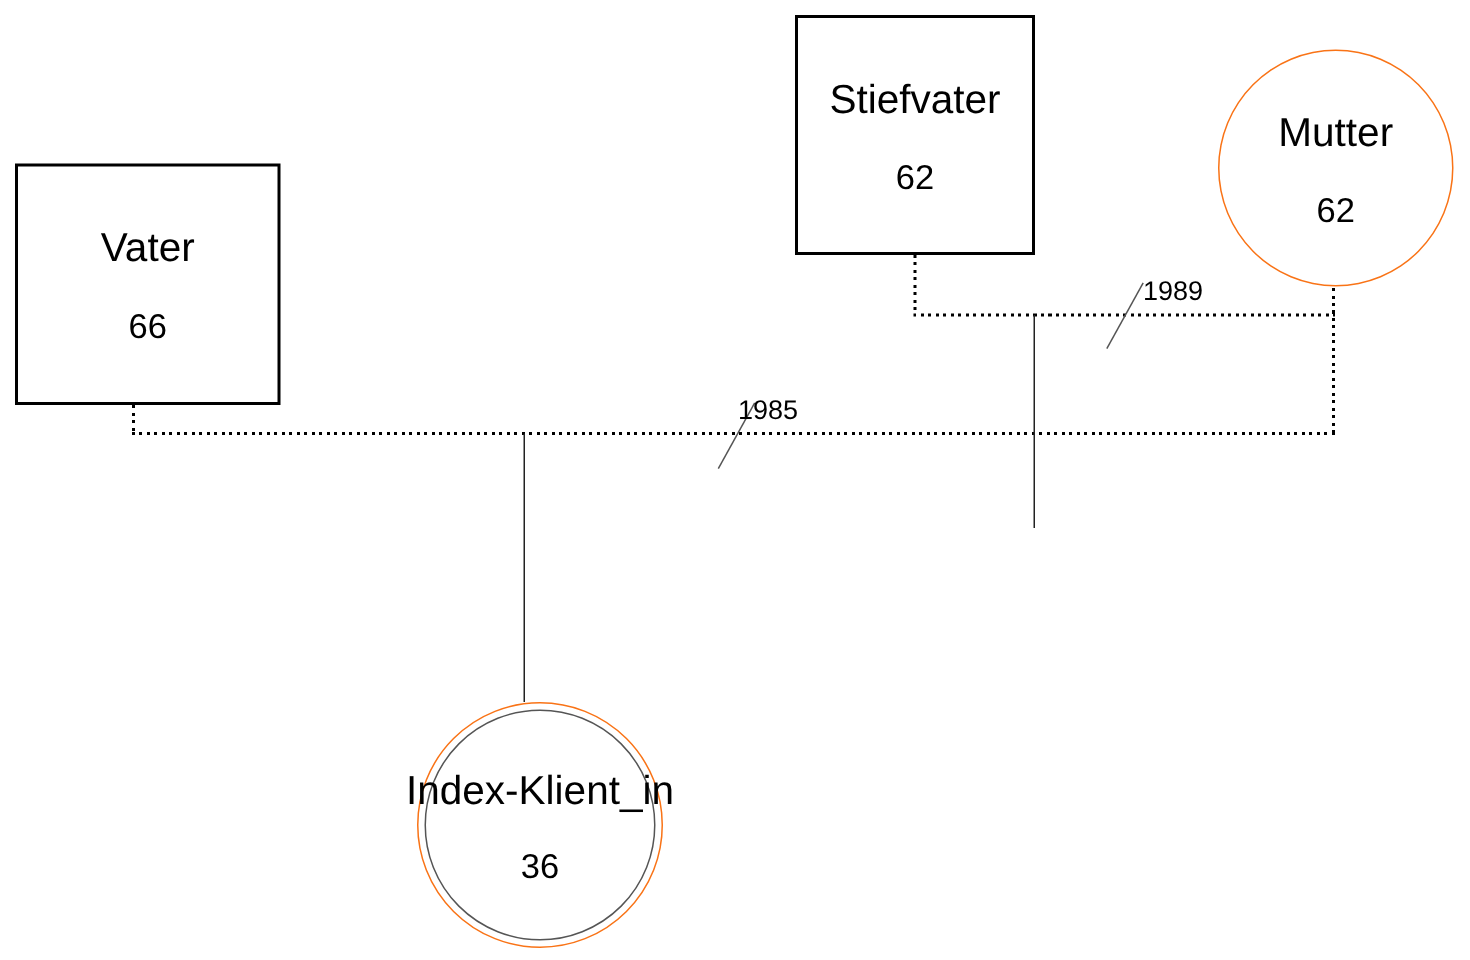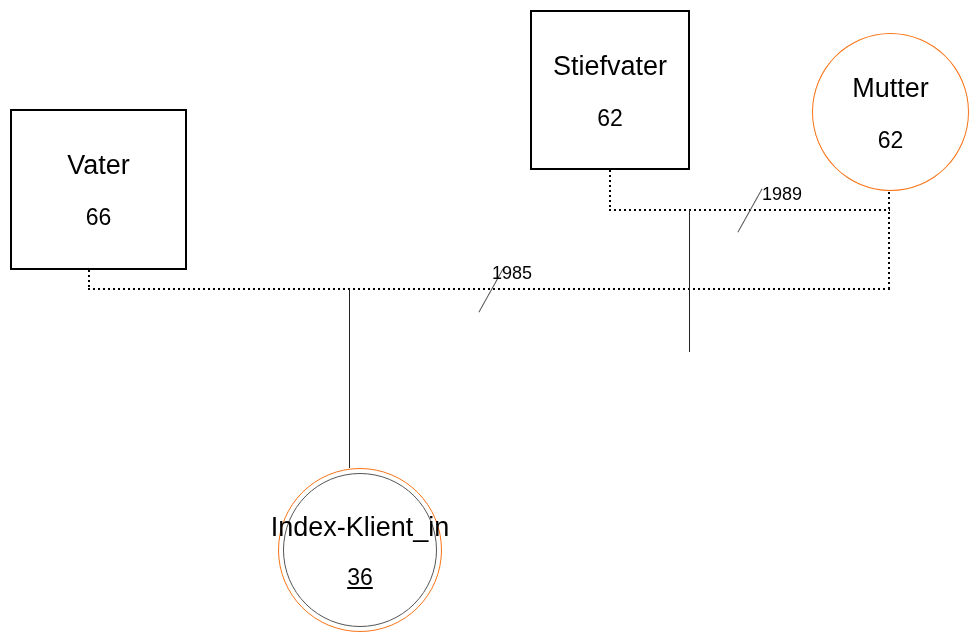--- a/index.html
+++ b/index.html
@@ -74,16 +74,16 @@
 
   <div class="node circle" style="left:812px;top:33px;width:157px;height:158px;">
     <div class="nm">Mutter</div>
     <div class="ag">62</div>
   </div>
 
 
   <div class="node circle" style="left:268px;top:468px;width:164px;height:164px;margin-left:10px;">
     <div class="inner-ring"></div>
     <div class="nm" style="top:42px;">Index-Klient_in</div>
-    <div class="ag" style="top:94px;text-decoration:underline;">36</div>
+    <div class="ag" style="top:94px;">36</div>
   </div>
 
 </div>
 
 </body></html>

